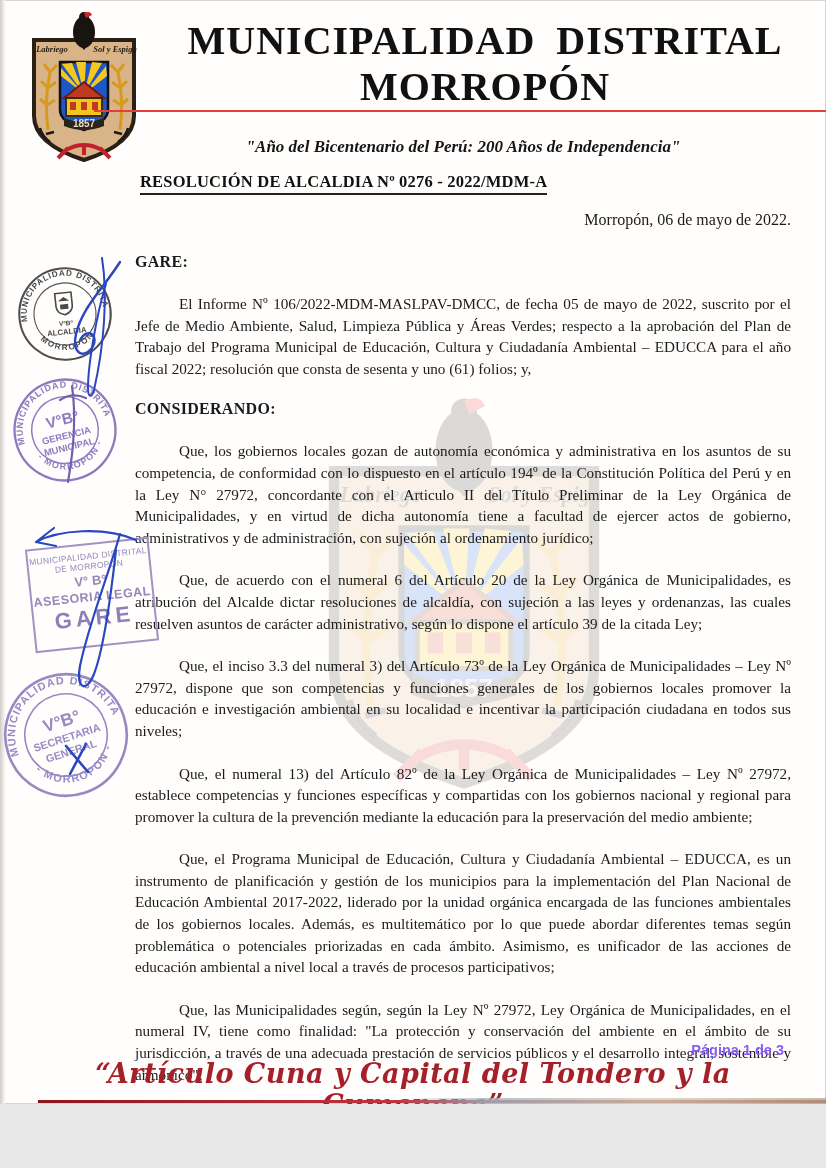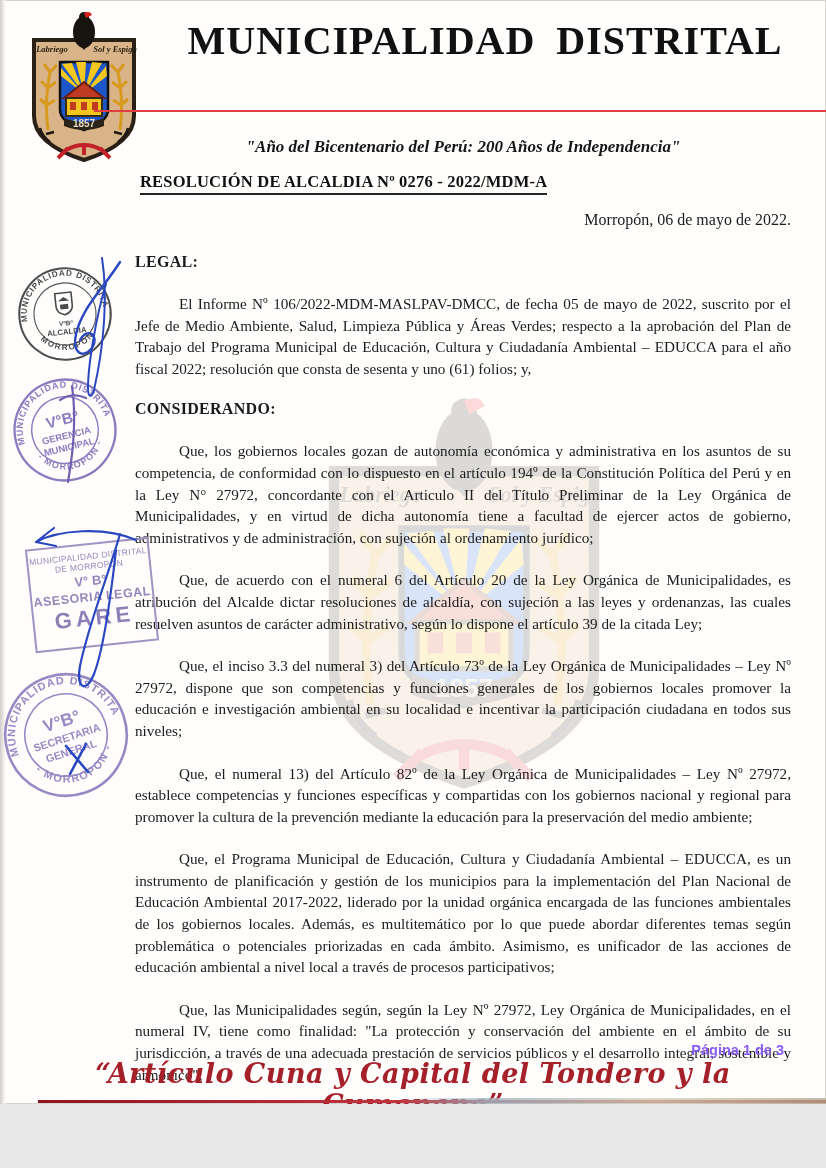--- a/index.html
+++ b/index.html
@@ -128,32 +128,33 @@
         <text x="91" y="42" text-anchor="middle" font-size="8.5" font-weight="bold" font-style="italic" fill="#241c10" font-family="Liberation Serif, serif">Sol y Espiga</text>
       </symbol>
     </defs>
   </svg>
 
   <svg class="coa-main">
       <use href="#coa"></use>
     </svg>
   <div class="header-title">
     <div>MUNICIPALIDAD  DISTRITAL</div>
+    <div>MORROPÓN</div>
   </div>
   <div class="red-rule"></div>
   <div class="motto">"Año del Bicentenario del Perú: 200 Años de Independencia"</div>
   <div class="resolution-title">RESOLUCIÓN DE ALCALDIA Nº 0276 - 2022/MDM-A</div>
 
   <svg class="coa-watermark">
       <use href="#coa"></use>
     </svg>
 
   <div class="main-text">
     <p class="date-line">Morropón, 06 de mayo de 2022.</p>
-    <p class="section-label">LEGAL:</p>
+    <p class="section-label">GARE:</p>
     <p class="para">El Informe Nº 106/2022-MDM-MASLPAV-DMCC, de fecha 05 de mayo de 2022, suscrito por el Jefe de Medio Ambiente, Salud, Limpieza Pública y Áreas Verdes; respecto a la aprobación del Plan de Trabajo del Programa Municipal de Educación, Cultura y Ciudadanía Ambiental – EDUCCA para el año fiscal 2022; resolución que consta de sesenta y uno (61) folios; y,</p>
     <p class="section-label">CONSIDERANDO:</p>
     <p class="para">Que, los gobiernos locales gozan de autonomía económica y administrativa en los asuntos de su competencia, de conformidad con lo dispuesto en el artículo 194º de la Constitución Política del Perú y en la Ley N° 27972, concordante con el Articulo II del Título Preliminar de la Ley Orgánica de Municipalidades, y en virtud de dicha autonomía tiene a facultad de ejercer actos de gobierno, administrativos y de administración, con sujeción al ordenamiento jurídico;</p>
     <p class="para">Que, de acuerdo con el numeral 6 del Artículo 20 de la Ley Orgánica de Municipalidades, es atribución del Alcalde dictar resoluciones de alcaldía, con sujeción a las leyes y ordenanzas, las cuales resuelven asuntos de carácter administrativo, según lo dispone el artículo 39 de la citada Ley;</p>
     <p class="para">Que, el inciso 3.3 del numeral 3) del Artículo 73º de la Ley Orgánica de Municipalidades – Ley Nº 27972, dispone que son competencias y funciones generales de los gobiernos locales promover la educación e investigación ambiental en su localidad e incentivar la participación ciudadana en todos sus niveles;</p>
     <p class="para">Que, el numeral 13) del Artículo 82º de la Ley Orgánica de Municipalidades – Ley Nº 27972, establece competencias y funciones específicas y compartidas con los gobiernos nacional y regional para promover la cultura de la prevención mediante la educación para la preservación del medio ambiente;</p>
     <p class="para">Que, el Programa Municipal de Educación, Cultura y Ciudadanía Ambiental – EDUCCA, es un instrumento de planificación y gestión de los municipios para la implementación del Plan Nacional de Educación Ambiental 2017-2022, liderado por la unidad orgánica encargada de las funciones ambientales de los gobiernos locales. Además, es multitemático por lo que puede abordar diferentes temas según problemática o potenciales priorizadas en cada ámbito. Asimismo, es unificador de las acciones de educación ambiental a nivel local a través de procesos participativos;</p>
     <p class="para last">Que, las Municipalidades según, según la Ley Nº 27972, Ley Orgánica de Municipalidades, en el numeral IV, tiene como finalidad: "La protección y conservación del ambiente en el ámbito de su jurisdicción, a través de una adecuada prestación de servicios públicos y el desarrollo integral, sostenible y armónico";</p>
   </div>
 

